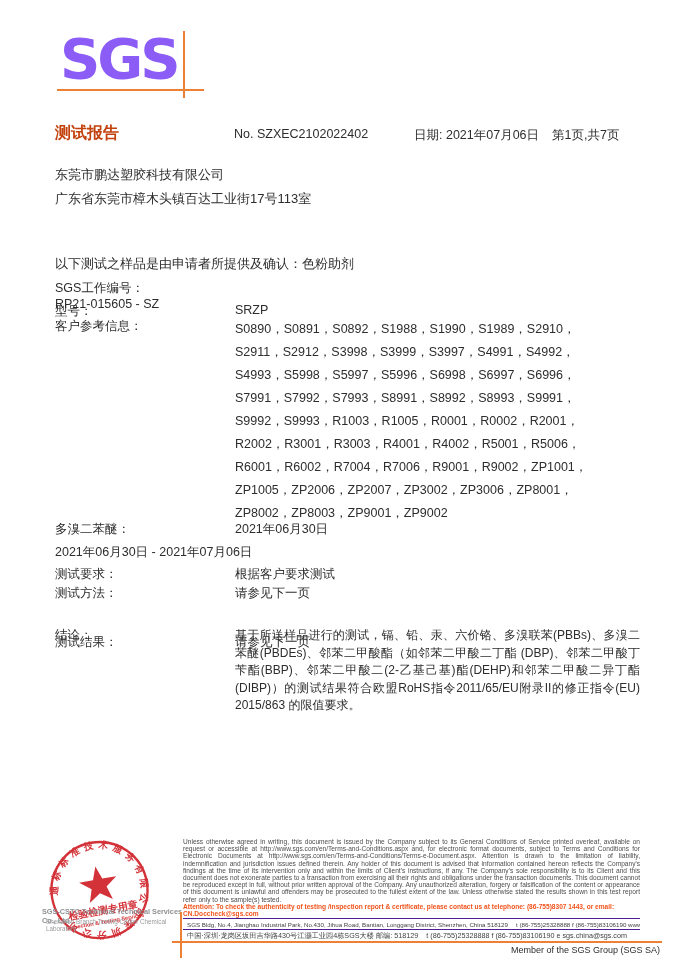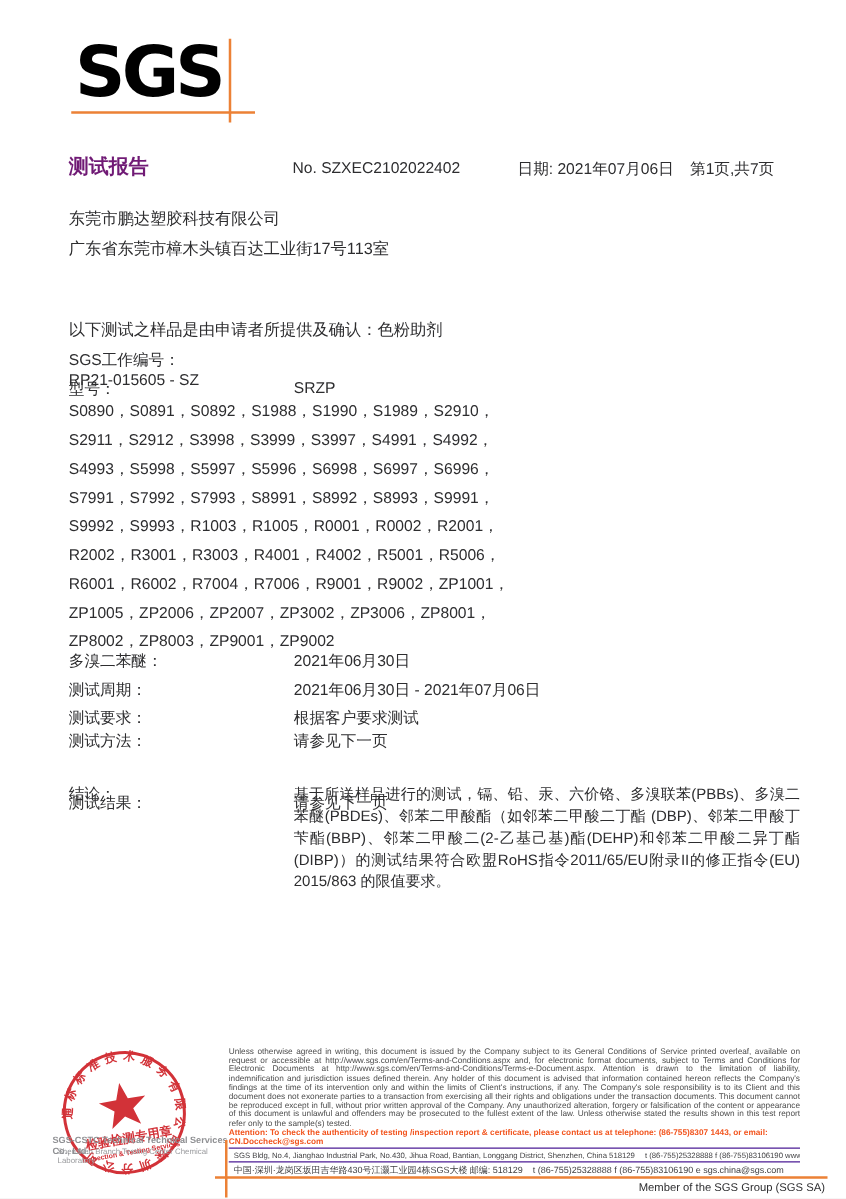--- a/index.html
+++ b/index.html
@@ -5,26 +5,26 @@
   * { margin:0; padding:0; box-sizing:border-box; }
   html,body { background:#e9e9e9; }
   body { font-family:"Liberation Sans","DejaVu Sans",sans-serif; }
   #page {
     position:relative; width:677px; height:959px; background:#ffffff;
     margin:0 auto; overflow:hidden; color:#2d2d2f;
   }
   
   .logo-text {
     position:absolute; left:60px; top:26px; font-size:56px; font-weight:bold;
-    color:#000000; letter-spacing:-3px; font-family:"DejaVu Sans","Liberation Sans",sans-serif;
+    color:#8b5cf6; letter-spacing:-3px; font-family:"DejaVu Sans","Liberation Sans",sans-serif;
   }
   .logo-hline { position:absolute; left:57px; top:89px; width:147px; height:2px; background:#ec8136; }
   .logo-vline { position:absolute; left:183px; top:31px; width:2px; height:67px; background:#ec8136; }
 
-  .report-title { position:absolute; left:55px; top:123px; font-size:16px; font-weight:bold; color:#701a75; }
+  .report-title { position:absolute; left:55px; top:123px; font-size:16px; font-weight:bold; color:#c2410c; }
   .report-no    { position:absolute; left:234px; top:127px; font-size:12.5px; }
   .report-date  { position:absolute; left:414px; top:127px; font-size:12.5px; }
   .report-page  { position:absolute; left:552px; top:127px; font-size:12.5px; }
 
   .applicant-name    { position:absolute; left:55px; top:166px; font-size:13px; }
   .applicant-address { position:absolute; left:55px; top:190px; font-size:13px; }
 
   .sample-statement  { position:absolute; left:55px; top:255px; font-size:13px; }
 
   
@@ -100,38 +100,38 @@
     <div class="lbl">SGS工作编号：</div>
     <div class="val">RP21-015605 - SZ</div>
   </div>
 
   <div class="row r-model">
     <div class="lbl">型号：</div>
     <div class="val">SRZP</div>
   </div>
 
   <div class="row r-ref">
+    <div class="lbl">客户参考信息：</div>
     <div class="val">S0890，S0891，S0892，S1988，S1990，S1989，S2910，
 S2911，S2912，S3998，S3999，S3997，S4991，S4992，
 S4993，S5998，S5997，S5996，S6998，S6997，S6996，
 S7991，S7992，S7993，S8991，S8992，S8993，S9991，
 S9992，S9993，R1003，R1005，R0001，R0002，R2001，
 R2002，R3001，R3003，R4001，R4002，R5001，R5006，
 R6001，R6002，R7004，R7006，R9001，R9002，ZP1001，
 ZP1005，ZP2006，ZP2007，ZP3002，ZP3006，ZP8001，
 ZP8002，ZP8003，ZP9001，ZP9002</div>
   </div>
 
   <div class="row r-recv">
     <div class="lbl">多溴二苯醚：</div>
     <div class="val">2021年06月30日</div>
   </div>
 
   <div class="row r-period">
-    <div class="lbl">测试周期：</div>
     <div class="val">2021年06月30日 - 2021年07月06日</div>
   </div>
 
   <div class="row r-req">
     <div class="lbl">测试要求：</div>
     <div class="val">根据客户要求测试</div>
   </div>
 
   <div class="row r-method">
     <div class="lbl">测试方法：</div>

